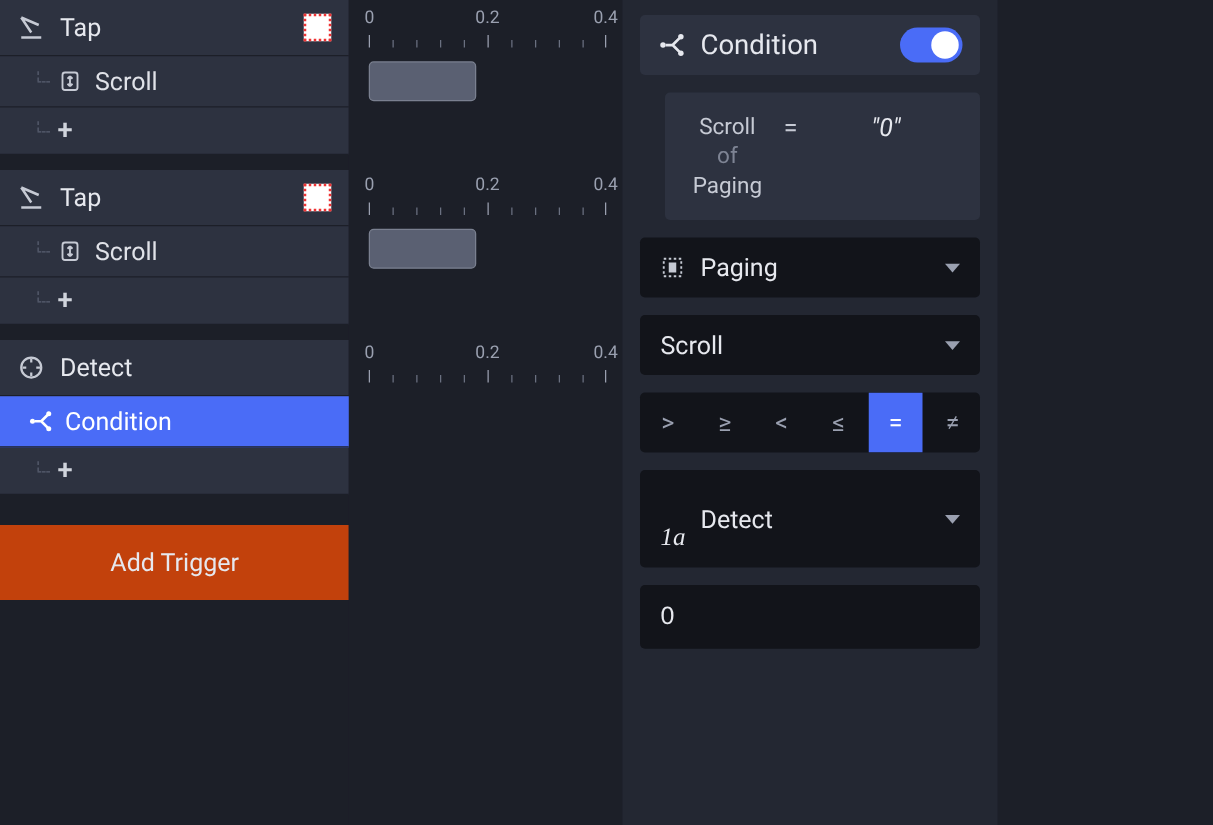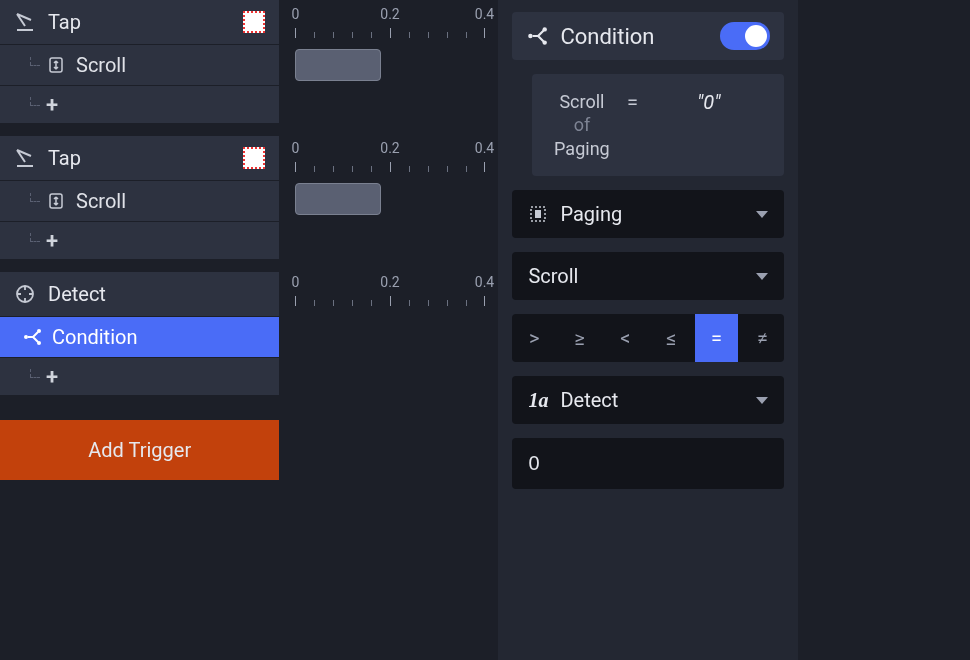--- a/index.html
+++ b/index.html
@@ -279,21 +279,21 @@
         <div class="op-btn">&gt;</div>
         <div class="op-btn">≥</div>
         <div class="op-btn">&lt;</div>
         <div class="op-btn">≤</div>
         <div class="op-btn selected">=</div>
         <div class="op-btn">≠</div>
       </div>
 
     <div class="select-row">
       <div class="sel-left">
-        <span style="font-style:italic; font-family: Georgia, serif; font-weight:bold;">1a</span>
+        <span style="font-style:italic; font-family: Georgia, serif; font-weight:normal;margin-top:31px;">1a</span>
         <span>Detect</span>
       </div>
       <span class="chevron"></span>
     </div>
 
     <input class="value-input" value="0" style="">
   </div>
 
 </div>
 

